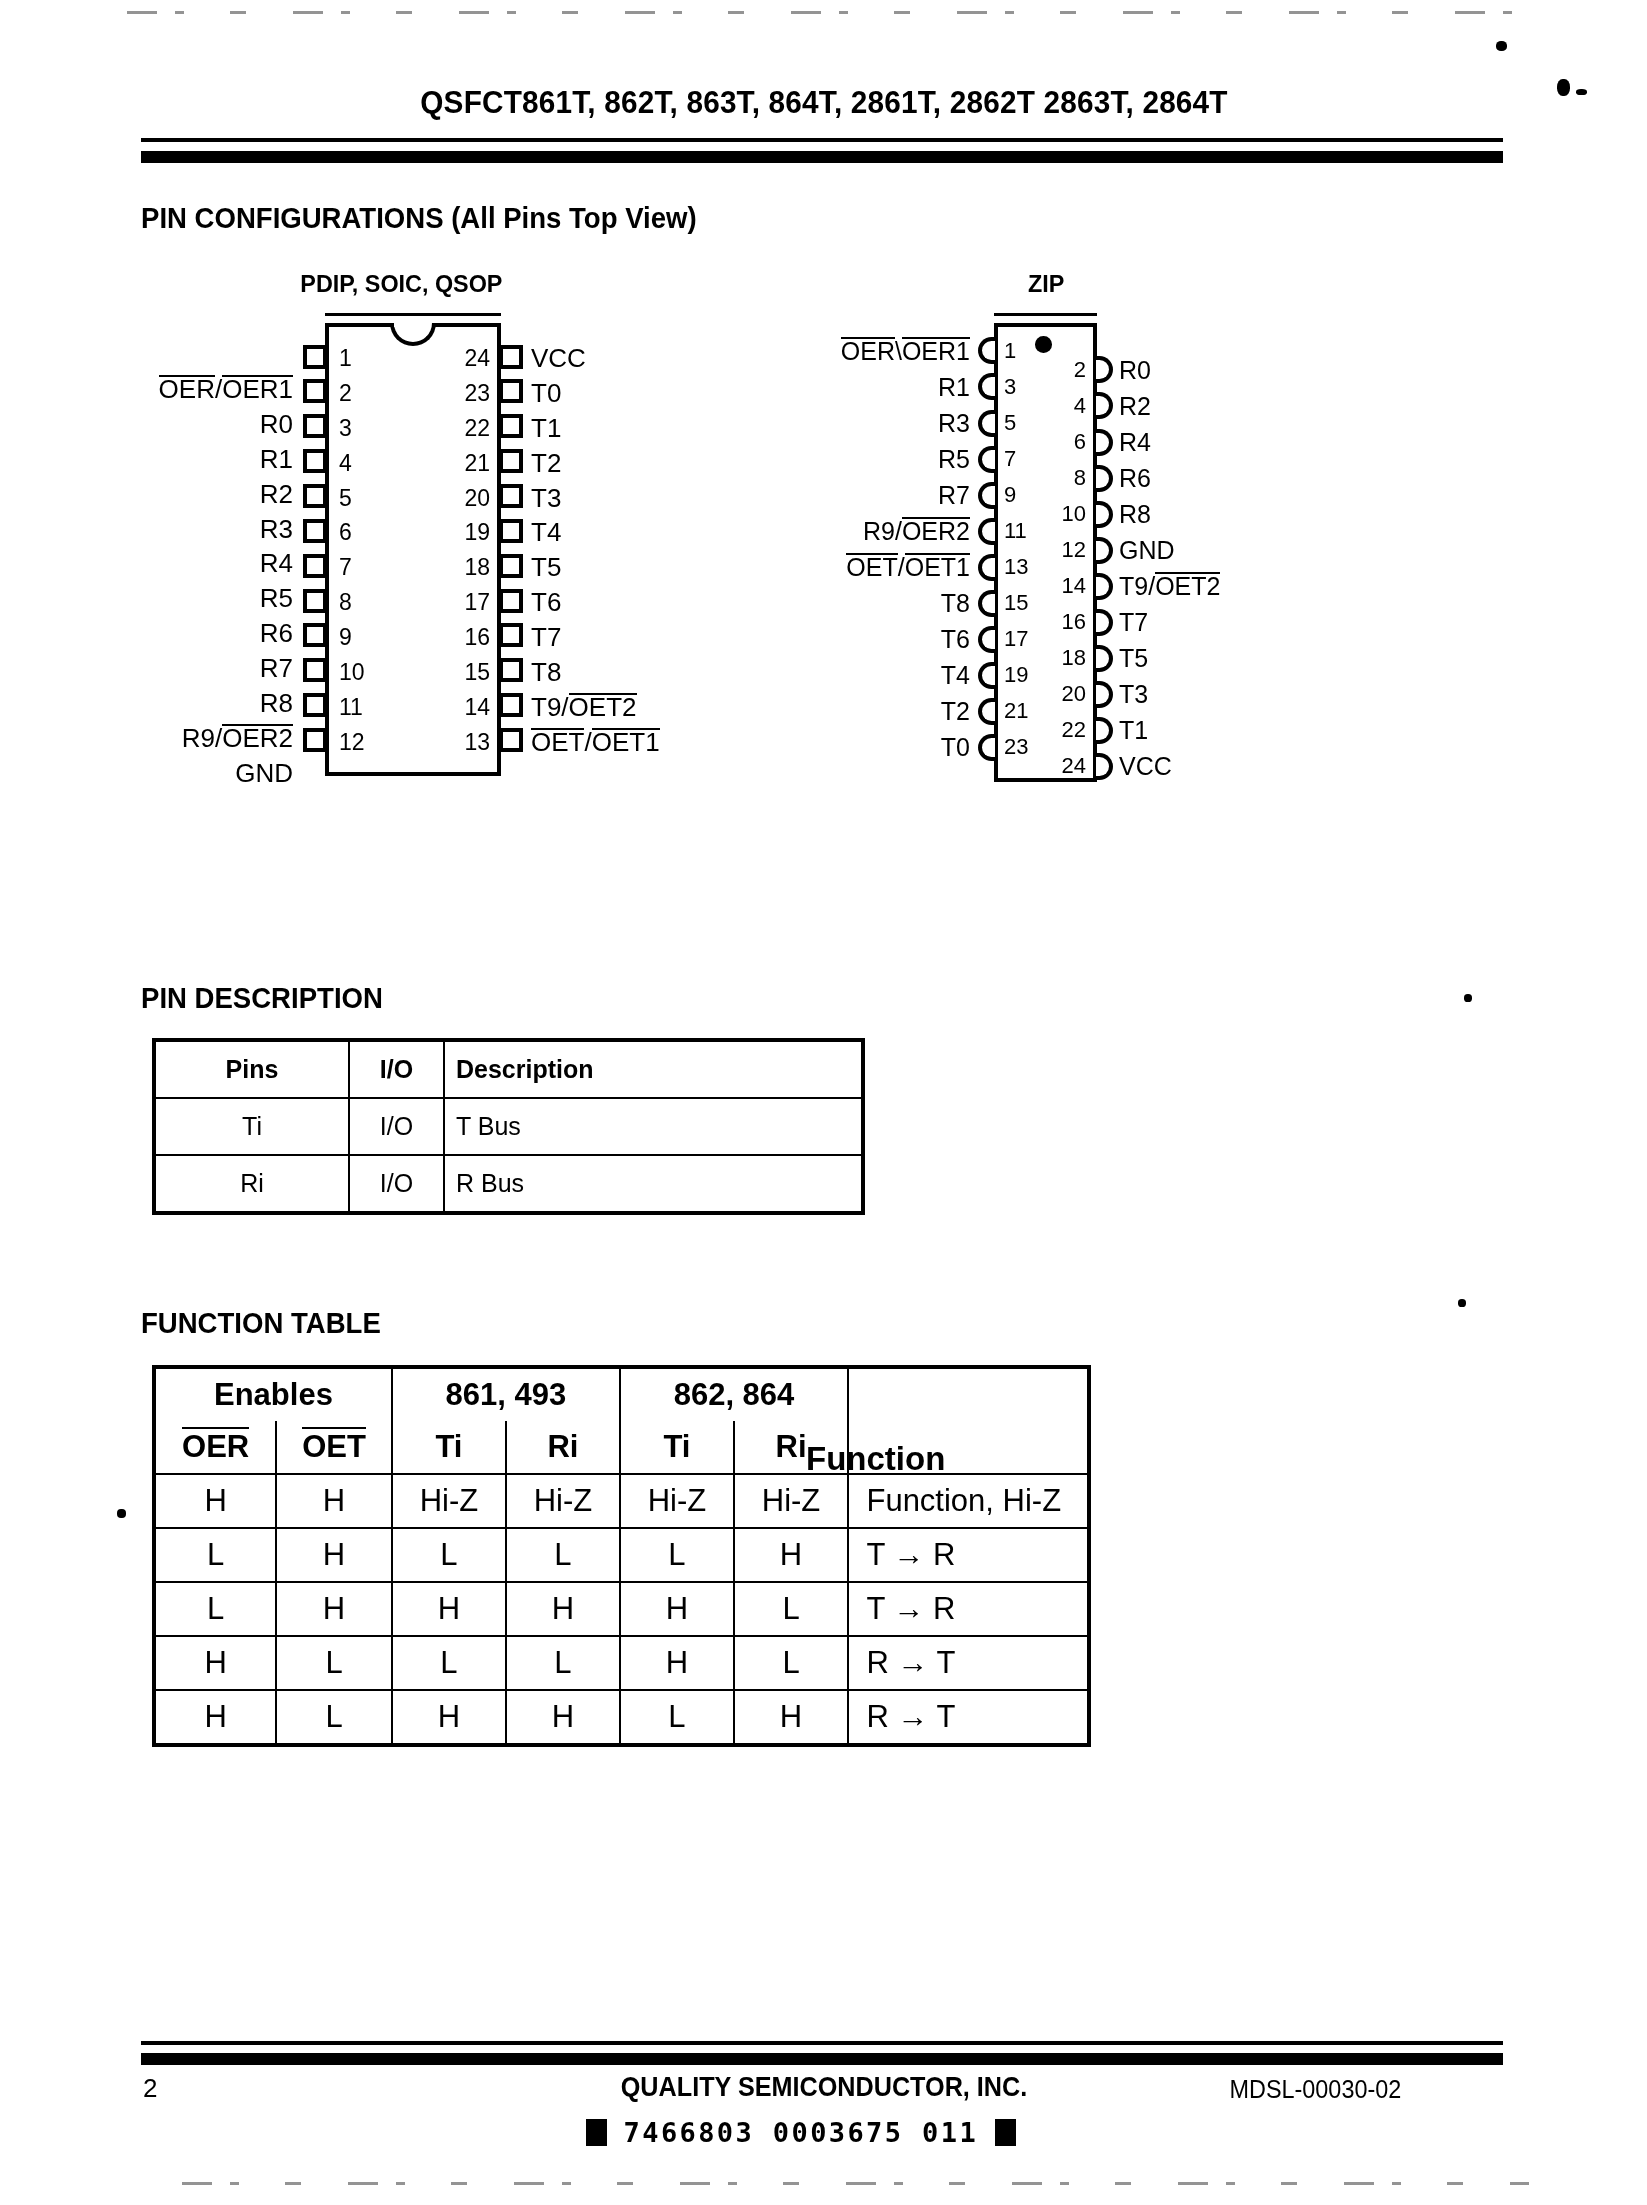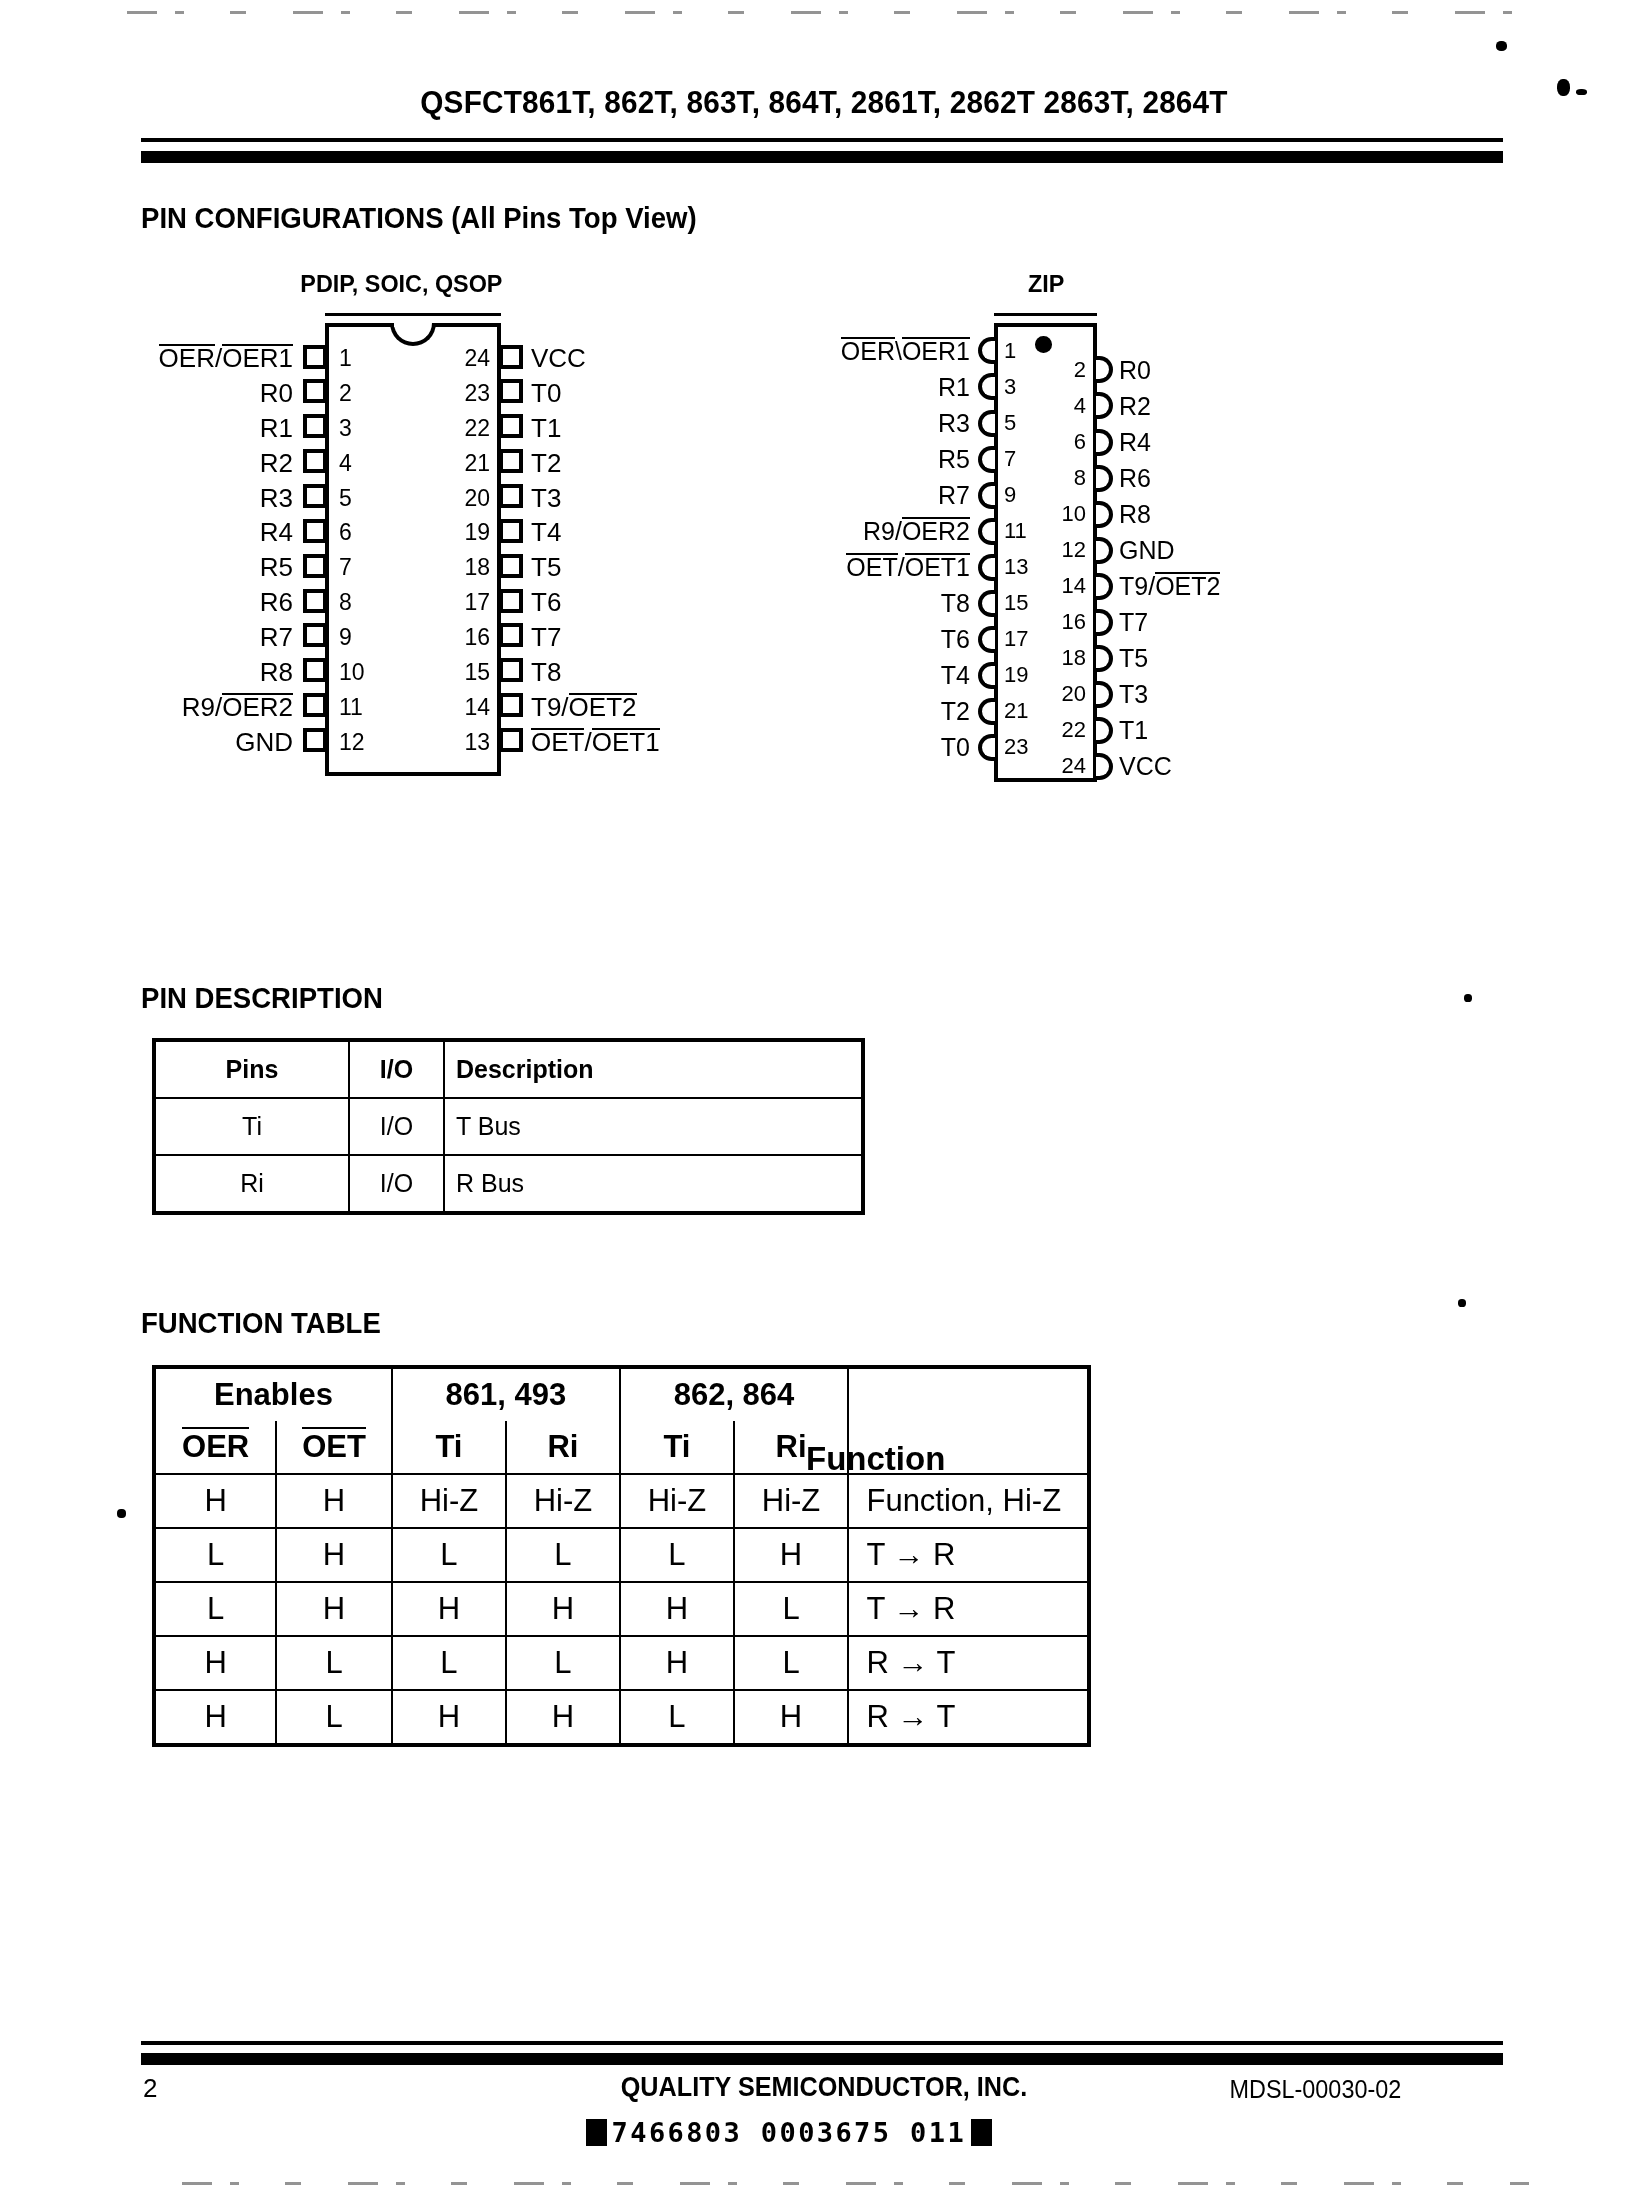--- a/index.html
+++ b/index.html
@@ -37,21 +37,21 @@
 
   
   .pkg-dip{position:absolute;}
   .dip-body{position:absolute;border:4.8px solid #000;background:#fff;box-sizing:border-box;}
   .dip-notch{position:absolute;width:46px;height:23px;border:4.8px solid #000;border-top:none;
              border-radius:0 0 28.5px 28.5px;background:#fff;box-sizing:border-box;}
   .dip-notch-mask{position:absolute;height:6.3px;background:#fff;}
   .dip-pad{position:absolute;width:24px;height:24px;border:4px solid #000;background:#fff;box-sizing:border-box;}
   .dip-num{position:absolute;font-size:23px;line-height:24px;white-space:nowrap;}
   .dip-lab{position:absolute;font-size:26px;line-height:24px;white-space:nowrap;}
-  .dip-lab.r{text-align:right;}
+  .dip-lab.r{text-align:right;margin-top:31px;}
 
   
   .zip-body{position:absolute;border:4.8px solid #000;background:#fff;box-sizing:border-box;}
   .zip-lead{position:absolute;width:17.4px;height:27px;border:4px solid #000;background:#fff;box-sizing:border-box;}
   .zip-lead.l{border-radius:17.4px 0 0 17.4px;border-right:none;}
   .zip-lead.r{border-radius:0 17.4px 17.4px 0;border-left:none;}
   .zip-num{position:absolute;font-size:22px;line-height:24px;white-space:nowrap;}
   .zip-lab{position:absolute;font-size:25px;line-height:24px;white-space:nowrap;}
   .zip-lab.r{text-align:right;}
   .zip-dot{position:absolute;width:16.6px;height:16.6px;border-radius:50%;background:#000;}
@@ -70,21 +70,21 @@
   .fn-table .fn{text-align:left;padding-left:17.4px;}
   .fn-table .nb-b{border-bottom:none !important;}
   .fn-table .nb-t{border-top:none !important;}
 
   
   .foot-num{position:absolute;font-size:26px;}
   .foot-co{position:absolute;font-weight:bold;font-size:28px;white-space:nowrap;
            transform:scaleX(.9);transform-origin:center;}
   .foot-doc{position:absolute;font-size:26px;white-space:nowrap;
             transform:scaleX(.9);transform-origin:center;}
-  .ocr-line{position:absolute;white-space:nowrap;display:flex;align-items:center;gap:5px;
+  .ocr-line{position:absolute;white-space:nowrap;display:flex;align-items:center;gap:17px;
             font-family:"DejaVu Sans Mono", monospace;font-size:27px;font-weight:bold;letter-spacing:2.4px;}
   .ocr-blk{width:20.6px;height:27px;background:#000;display:inline-block;}
 
   .smudge{position:absolute;background:#000;border-radius:45%;}
 </style>
 </head>
 <body>
 
 <div class="page">
 

